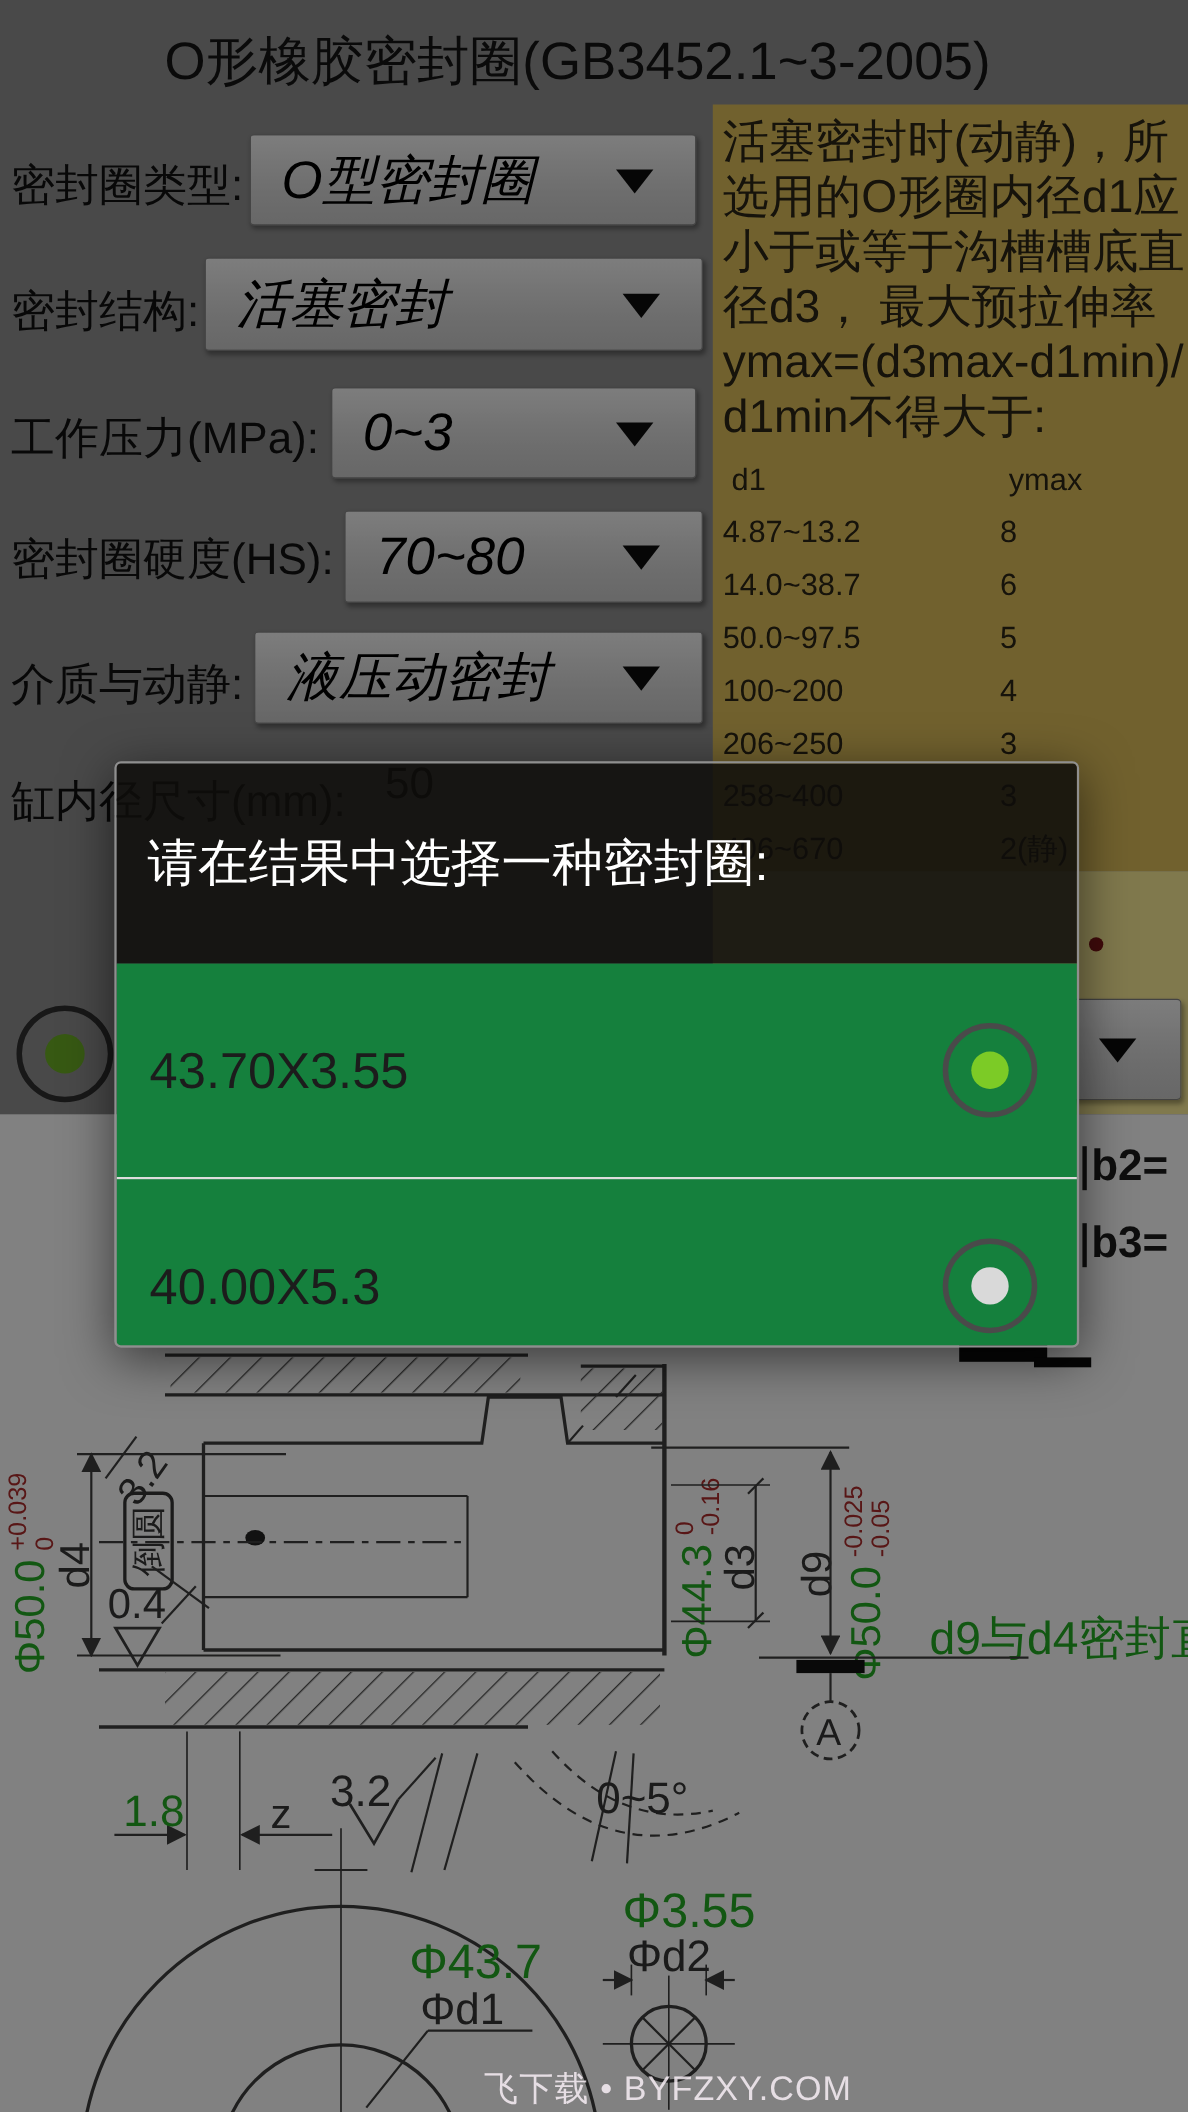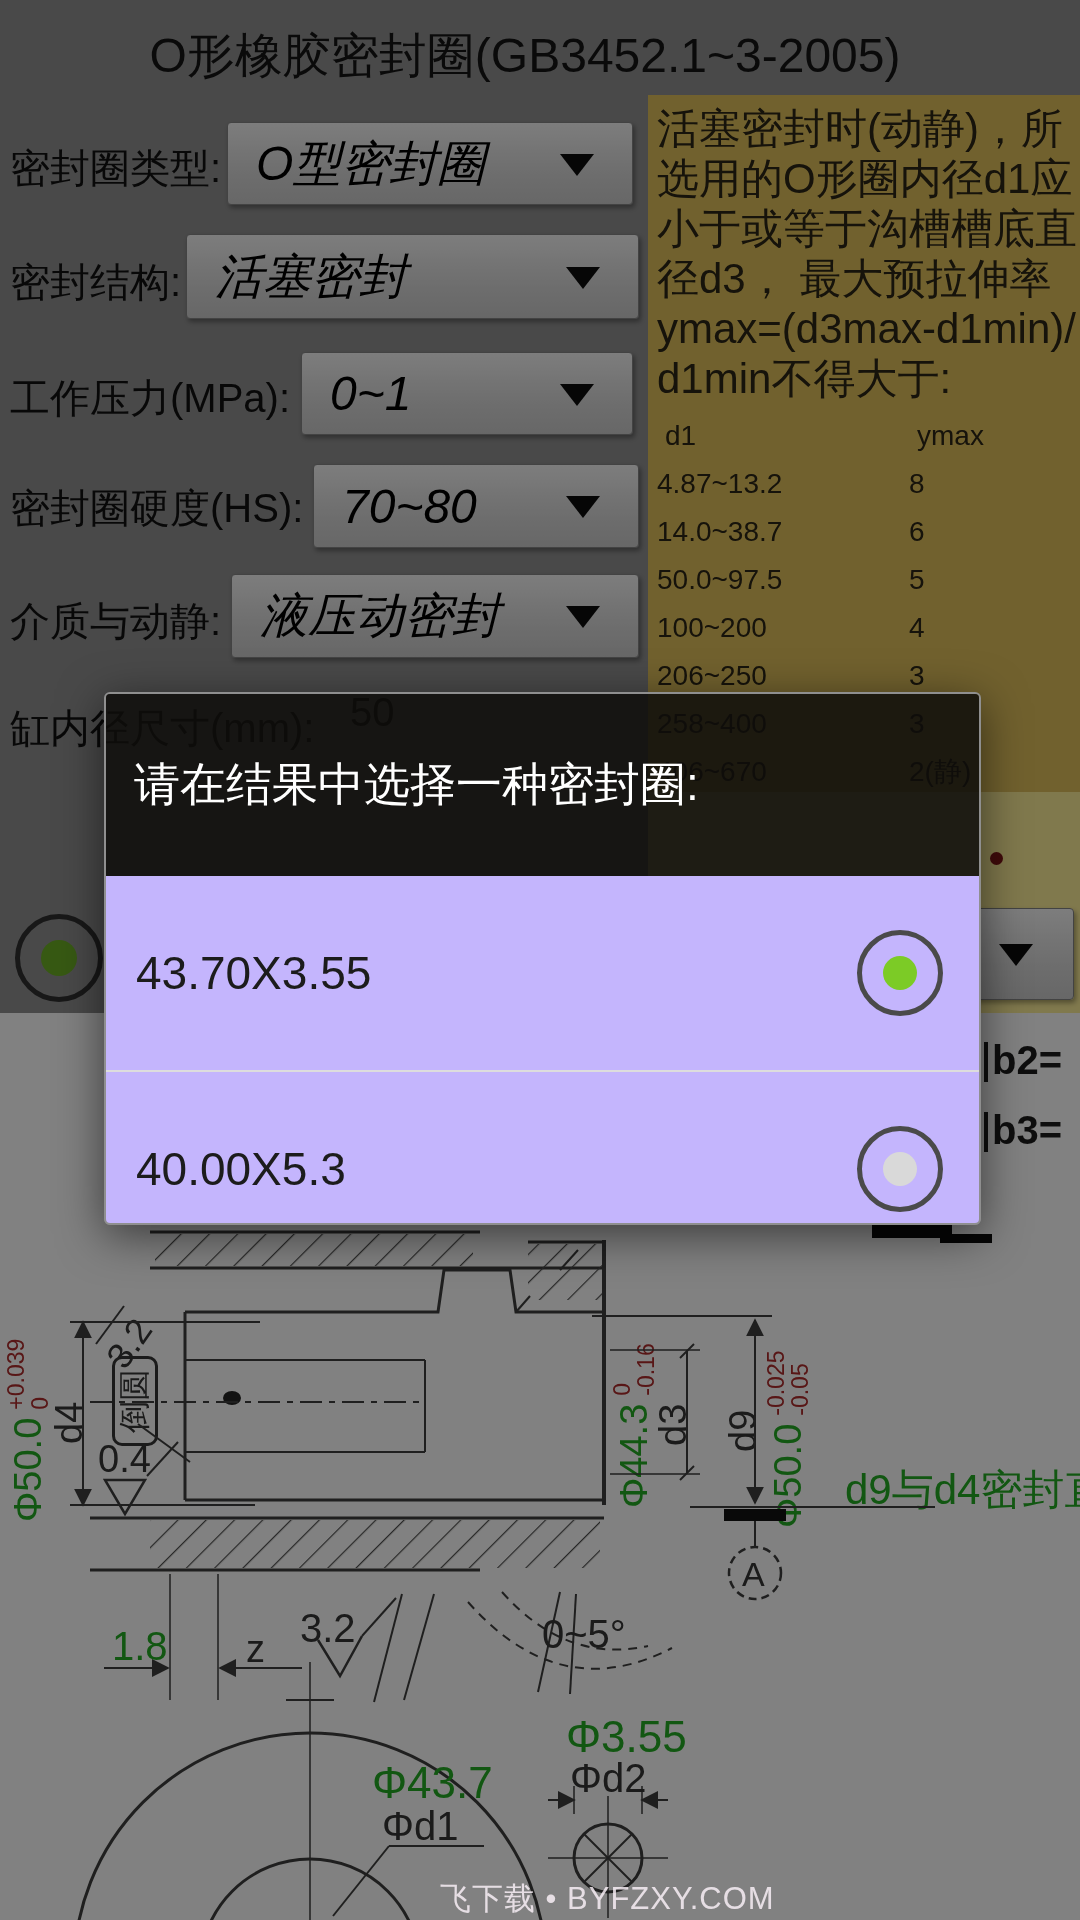--- a/index.html
+++ b/index.html
@@ -52,21 +52,21 @@
   .sealnote{position:absolute;left:845px;top:1462px;width:235px;overflow:hidden;
     font-size:42px;color:#23A523;white-space:nowrap;}
   
   .overlay{position:absolute;inset:0;background:rgba(0,0,0,0.47);z-index:10;}
   
   .dialog{position:absolute;left:104px;top:692px;width:877px;height:533px;z-index:20;
     border:2px solid #8f8f8f;border-radius:6px;overflow:hidden;box-sizing:border-box;
     box-shadow:0 10px 45px rgba(0,0,0,.55);}
   .dlg-head{height:182px;background:rgba(14,13,10,0.86);display:flex;align-items:center;}
   .dlg-head .t{color:#fff;font-size:46px;margin-left:28px;white-space:nowrap;}
-  .dlg-body{background:#c4b5fd;height:390px;}
+  .dlg-body{background:#15803d;height:390px;}
   .opt{height:194px;display:flex;align-items:center;position:relative;}
   .opt .ol{font-size:46px;color:#1c1c1c;margin-left:30px;}
   .divider{height:2px;background:#DDDDDD;}
   .rad{position:absolute;right:36px;top:50%;margin-top:-43px;width:76px;height:76px;
     border:5px solid #4a4a4a;border-radius:50%;display:flex;align-items:center;justify-content:center;}
   .rad .in{width:34px;height:34px;border-radius:50%;background:#D9D9D9;}
   .rad.on .in{background:#7CCB26;}
   
   .watermark{position:absolute;left:440px;top:1878px;z-index:30;font-size:31px;
     letter-spacing:1px;color:rgba(252,243,250,0.82);}
@@ -88,21 +88,21 @@
 
     <div class="spin" style="left:227px;top:122px;width:404px;height:81px">
       <span class="txt">O型密封圈</span>
       <span class="arr"></span>
     </div>
     <div class="spin" style="left:186px;top:234px;width:451px;height:83px">
       <span class="txt">活塞密封</span>
       <span class="arr"></span>
     </div>
     <div class="spin" style="left:301px;top:352px;width:330px;height:81px">
-      <span class="txt">0~1</span>
+      <span class="txt">0~3</span>
       <span class="arr"></span>
     </div>
     <div class="spin" style="left:313px;top:464px;width:324px;height:82px">
       <span class="txt">70~80</span>
       <span class="arr"></span>
     </div>
     <div class="spin" style="left:231px;top:574px;width:406px;height:82px">
       <span class="txt">液压动密封</span>
       <span class="arr"></span>
     </div>

